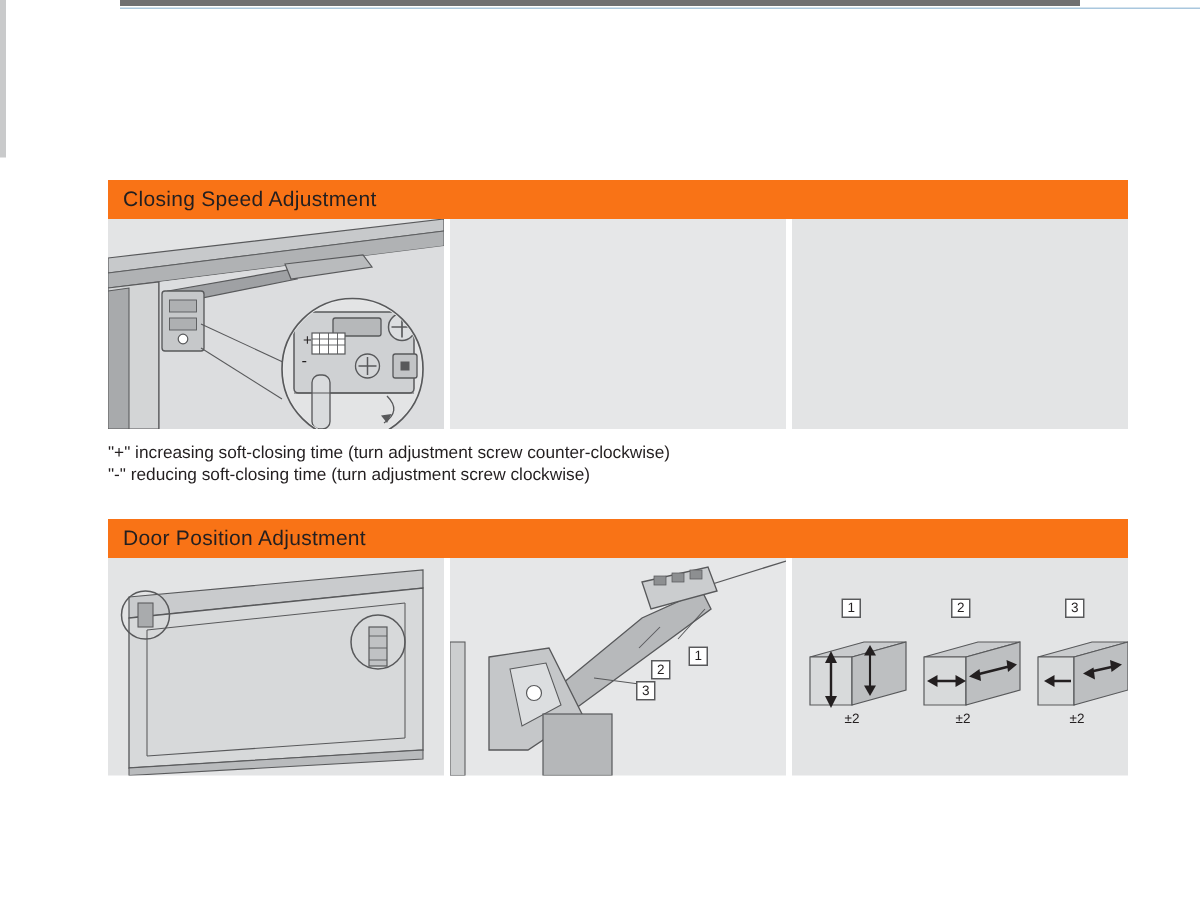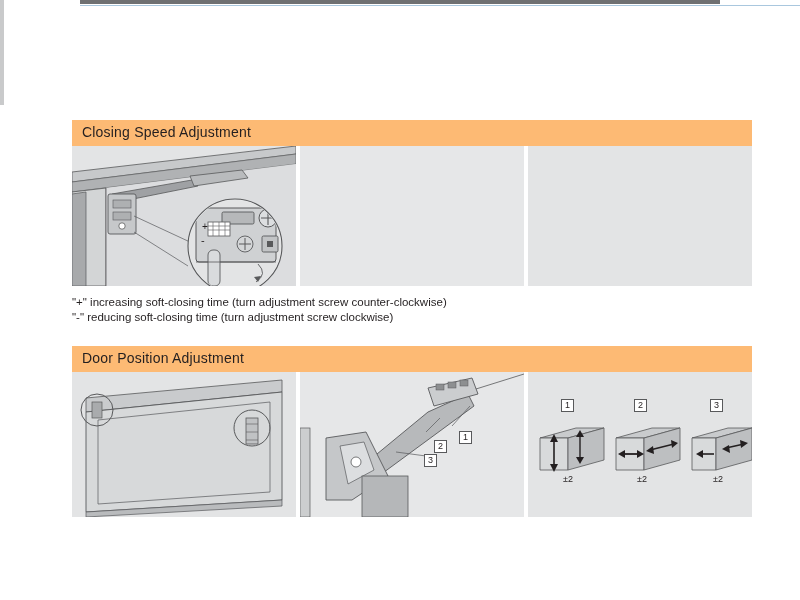--- a/index.html
+++ b/index.html
@@ -41,21 +41,21 @@
     left: 0px;
     top: 0px;
     width: 4px;
     height: 105px;
     background: #c9cacb;
   }
 
   
   .section-header {
     position: absolute;
-    background: #fdba74;
+    background: #f97316;
     height: 26px;
     width: 680px;
     left: 72px;
   }
   .section-header .title {
     position: absolute;
     left: 10px;
     top: 4px;
     font-size: 14px;
     color: #231f20;

